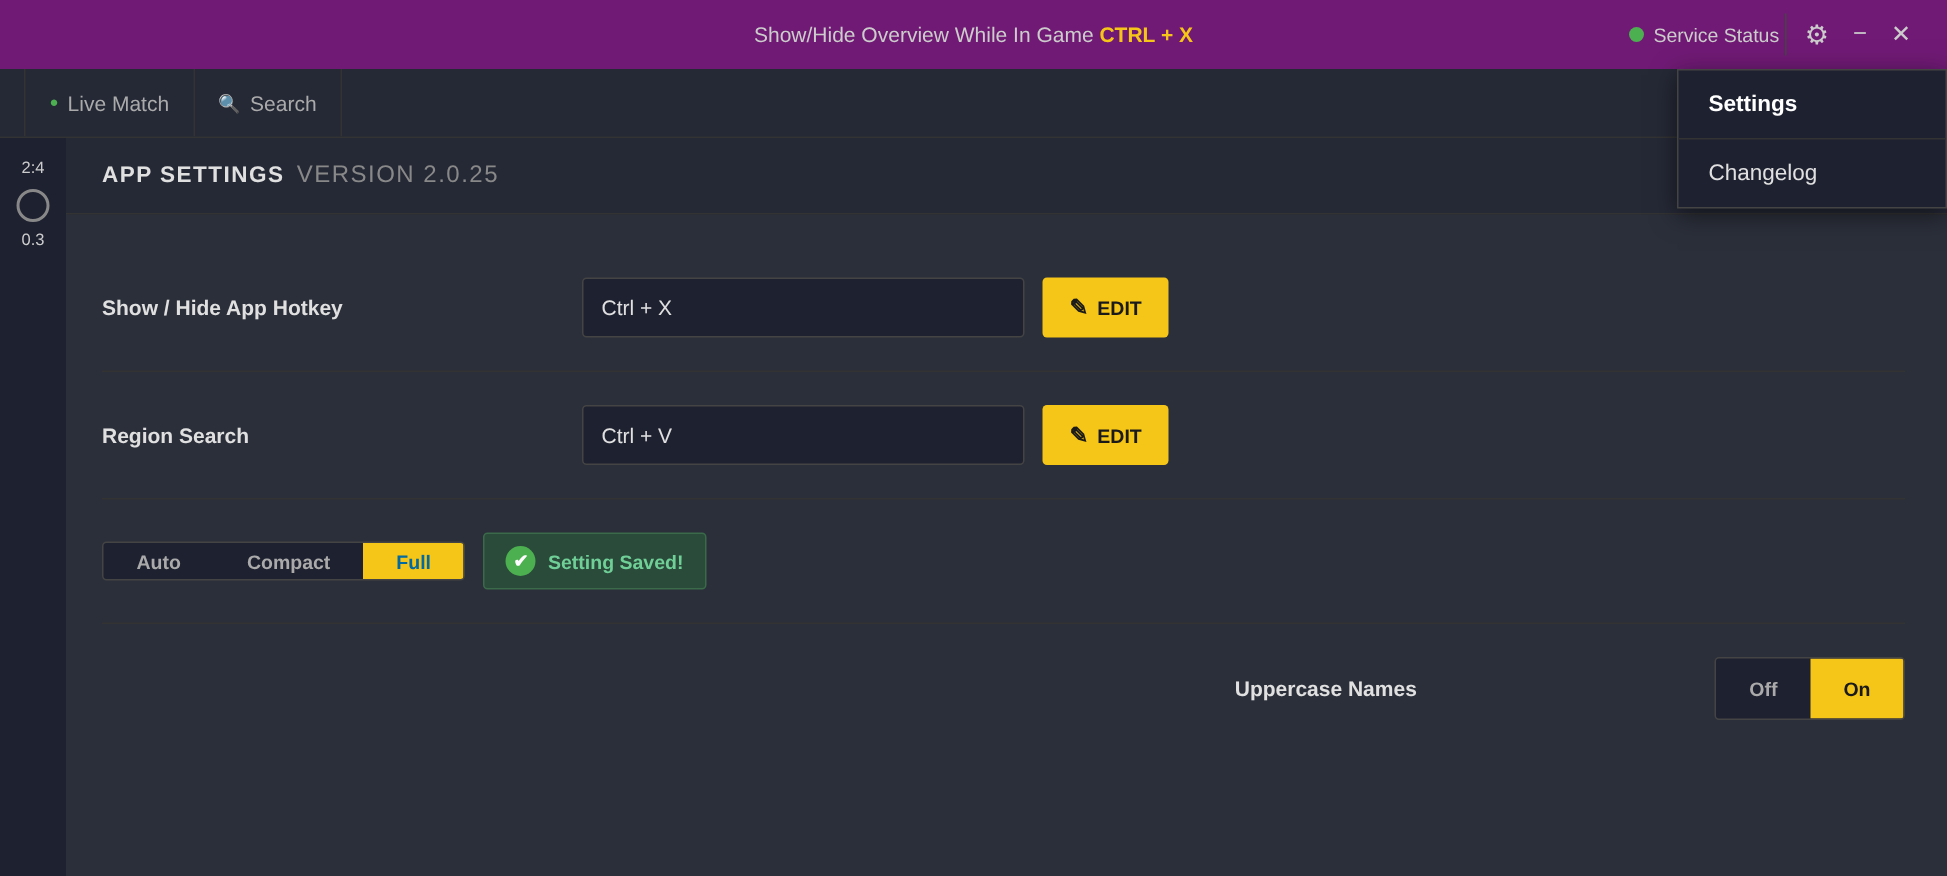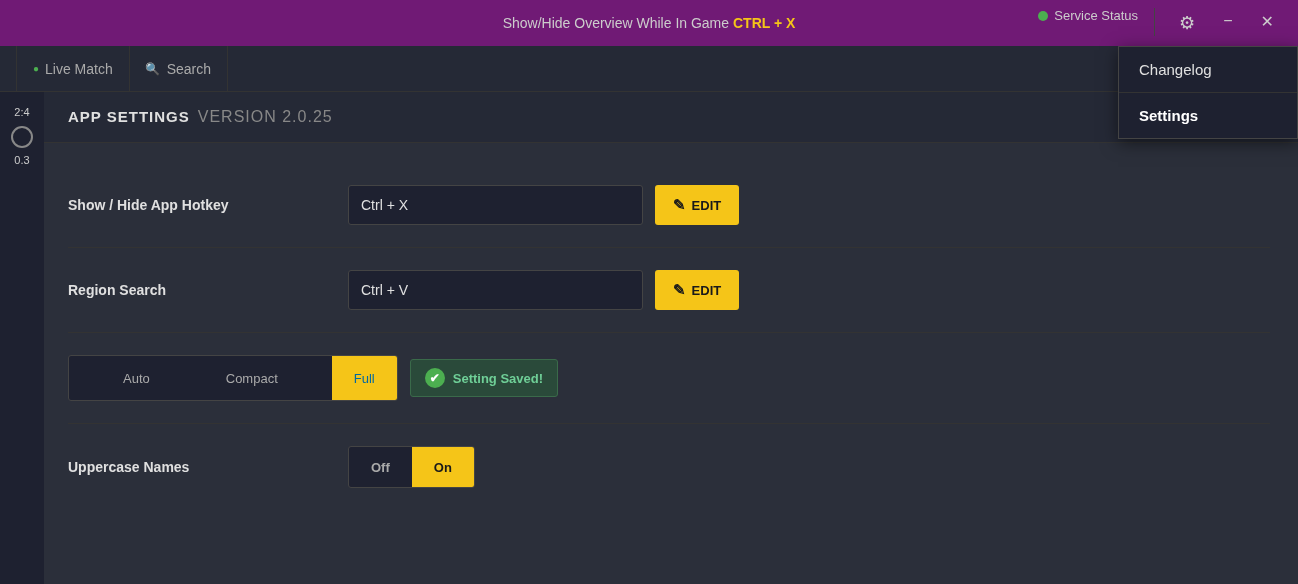--- a/index.html
+++ b/index.html
@@ -30,22 +30,21 @@
       font-size: 14px;
       color: #ccc;
       white-space: nowrap;
     }
     .titlebar-center .hotkey {
       color: #f5c518;
       font-weight: bold;
     }
     .titlebar-right {
       display: flex;
-      align-items: flex-start;
-      gap: 12px;
+      align-items: center;
       margin-left: auto;
     }
     .service-status {
       display: flex;
       align-items: center;
       gap: 6px;
       font-size: 13px;
       color: #ccc;
     }
     .status-dot {
@@ -157,22 +156,23 @@
     
     .settings-body {
       padding: 20px 28px;
     }
 
     .setting-row {
       display: flex;
       align-items: center;
       padding: 22px 0;
       border-bottom: 1px solid #333;
-    }
-    .setting-row:last-child { border-bottom: none; }
+      gap: 40px;
+    }
+    .setting-row:last-child { border-bottom: none; justify-content: flex-end; }
 
     .setting-label {
       width: 280px;
       font-size: 14px;
       color: #e0e0e0;
       font-weight: 600;
     }
     .setting-label .sublabel {
       display: block;
       font-size: 11px;
@@ -221,25 +221,24 @@
       border-radius: 3px;
       overflow: hidden;
       background: #1e2130;
       border: 1px solid #444;
     }
     .toggle-btn {
       background: transparent;
       border: none;
       color: #aaa;
       font-size: 13px;
-      font-weight: 400;
+      font-weight: 700;
       padding: 0 22px;
-      height: 44px;
-      cursor: pointer;
-      margin-left: 32px;
+      height: 24px;
+      cursor: pointer;
     }
     .toggle-btn.active {
       background: #f5c518;
       color: #0369a1;
     }
 
     
     .setting-saved {
       display: flex;
       align-items: center;
@@ -393,19 +392,19 @@
           <button class="onoff-btn">Off</button>
           <button class="onoff-btn active">On</button>
         </div>
       </div>
     </div>
 
   </div>
 </div>
 
 <div class="dropdown-menu">
+  <div class="dropdown-item active">
+    <span>Settings</span>
+  </div>
   <div class="dropdown-item">
     <span>Changelog</span>
   </div>
-  <div class="dropdown-item active">
-    <span>Settings</span>
-  </div>
 </div>
 
 </body></html>

